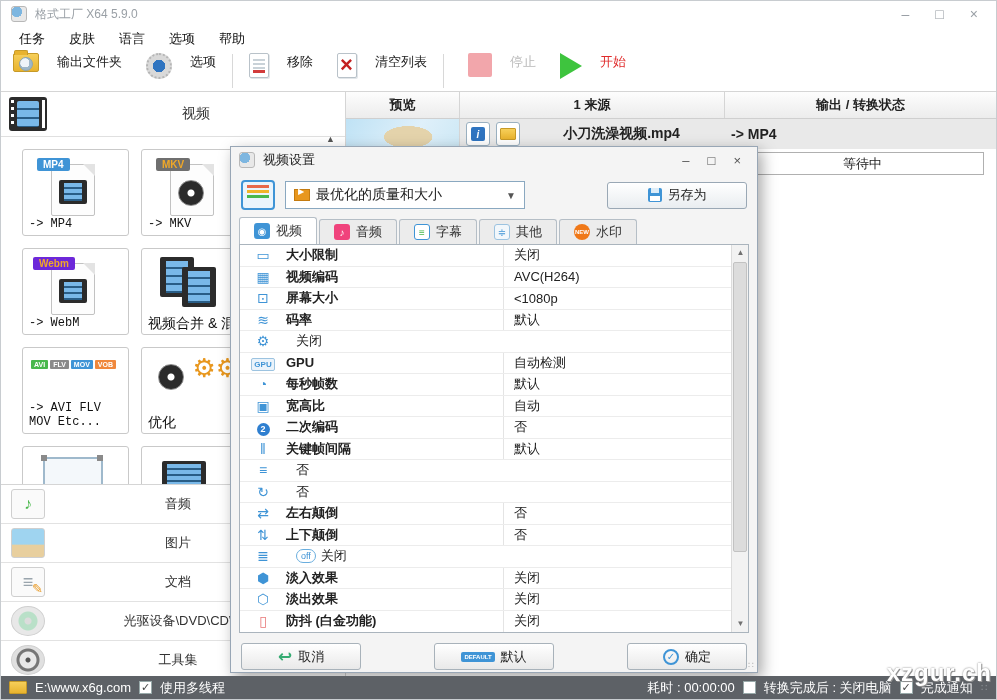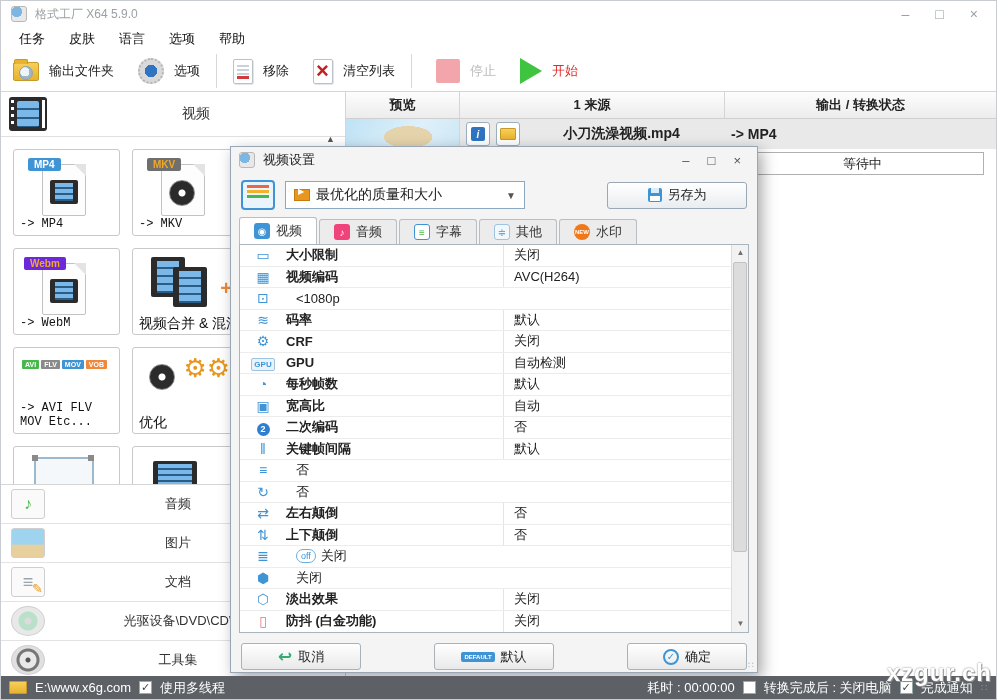--- a/index.html
+++ b/index.html
@@ -12,21 +12,21 @@
   .appicon { width:16px; height:16px; border-radius:3px; background:radial-gradient(circle at 35% 35%,#7db6e0 0 40%,#e8e8e8 41%); border:1px solid #b8b8b8; margin-right:8px; }
   #title-text { color:#9aa0a6; font-size:12px; }
   .winctl { margin-left:auto; display:flex; gap:26px; color:#9aa0a6; font-size:14px; padding-right:8px; }
   .winctl span { cursor:default; }
 
   
   #menubar { position:absolute; left:0; top:26px; width:100%; height:24px; display:flex; align-items:center; gap:24px; padding:0 18px; font-size:13px; color:#111; }
 
   
   #toolbar { position:absolute; left:0; top:50px; width:100%; height:40px; display:flex; align-items:center; font-size:13px; }
-  .tbtn { display:flex; align-items:center; gap:10px; padding:0 12px; height:36px; cursor:pointer; }
+  .tbtn { display:flex; align-items:flex-start; gap:18px; padding:0 12px; height:36px; cursor:pointer; }
   .tdiv { width:1px; height:34px; background:#d8d8d8; margin:0 4px; }
   .folder-ic { width:26px; height:19px; background:linear-gradient(#f6cf5a,#e8b32e); border:1px solid #c79a27; border-radius:2px; position:relative; }
   .folder-ic::before { content:""; position:absolute; left:0; top:-4px; width:12px; height:4px; background:#e8b32e; border:1px solid #c79a27; border-bottom:none; border-radius:2px 2px 0 0; }
   .folder-ic::after { content:""; position:absolute; left:5px; top:3px; width:12px; height:12px; border-radius:50%; background:radial-gradient(circle at 40% 40%, #eef4f8 0 45%, #9db7c8 46%); border:1px solid #8aa5b5; }
   .gear-ic { width:26px; height:26px; border-radius:50%; background:radial-gradient(circle at 50% 50%, #2f74c0 0 40%, #d9d9d9 41%); border:2px dotted #b5b5b5; }
   .page-ic { width:20px; height:25px; background:#fff; border:1px solid #b9c2c9; border-radius:2px; position:relative; box-shadow:1px 1px 0 #e2e6e9; }
   .page-ic i { position:absolute; left:3px; right:3px; height:2px; background:#c9d2d8; }
   .page-ic i:nth-child(1){top:5px;} .page-ic i:nth-child(2){top:9px;} .page-ic i:nth-child(3){top:13px;}
   .page-ic.redline::after { content:""; position:absolute; left:3px; bottom:4px; width:12px; height:3px; background:#d23b3b; }
   .page-ic.redx::after { content:"×"; position:absolute; left:2px; top:1px; font-size:22px; font-weight:bold; color:#c42020; line-height:20px; }
@@ -36,21 +36,21 @@
   .lbl-red { color:#e02b2b; }
 
   
   #sidebar { position:absolute; left:0; top:90px; width:345px; height:587px; border-top:1px solid #d5d5d5; border-right:1px solid #d5d5d5; background:#fff; }
   #side-head { position:relative; height:45px; border-bottom:1px solid #e0e0e0; display:flex; align-items:center; }
   .film-ic { width:38px; height:34px; margin-left:8px; background:#2b2b2b; border-radius:3px; position:relative; }
   .film-ic::before { content:""; position:absolute; left:8px; top:4px; right:8px; bottom:4px; background:repeating-linear-gradient(#79b8e8 0 7px,#295d86 7px 9px); border-radius:2px; }
   .film-ic::after { content:""; position:absolute; top:3px; bottom:3px; left:2px; width:3px; background:repeating-linear-gradient(#fff 0 3px,#2b2b2b 3px 7px); box-shadow:31px 0 0 #fff; }
   #side-head-label { flex:1; text-align:center; font-size:14px; color:#333; }
   #side-scrollup { position:absolute; right:10px; bottom:-8px; font-size:9px; color:#555; cursor:pointer; }
-  #cards { position:relative; height:347px; overflow:hidden; padding:12px 0 0 12px; display:flex; flex-wrap:wrap; gap:12px; align-content:flex-start; }
+  #cards { position:relative; height:347px; overflow:hidden; padding:12px 0 0 21px; display:flex; flex-wrap:wrap; gap:12px; align-content:flex-start; }
   .card { width:107px; height:87px; border:1px solid #c9c9c9; border-radius:3px; background:#fff; position:relative; padding:6px; cursor:pointer; }
   .card .clabel { position:absolute; left:6px; bottom:4px; font-family:"Liberation Mono","DejaVu Sans Mono",monospace; font-size:12px; color:#111; line-height:14px; white-space:pre; }
   .card .clabel.cn { font-family:"Liberation Sans","DejaVu Sans",sans-serif; font-size:14px; }
   .badge { position:absolute; font-size:10px; font-weight:bold; color:#fff; padding:1px 6px; border-radius:2px; }
   .doc-shape { position:absolute; left:28px; top:14px; width:44px; height:52px; background:#fdfdfd; border:1px solid #c2c2c2; border-radius:2px; }
   .doc-shape::after { content:""; position:absolute; right:-1px; top:-1px; border-style:solid; border-width:0 12px 12px 0; border-color:transparent #e3e3e3 transparent transparent; }
   .ministrip { position:absolute; left:36px; top:30px; width:28px; height:24px; background:#2b2b2b; border-radius:2px; }
   .ministrip::before { content:""; position:absolute; left:5px; top:3px; right:5px; bottom:3px; background:repeating-linear-gradient(#79b8e8 0 4px,#295d86 4px 6px); }
   .minidisc { position:absolute; left:36px; top:30px; width:26px; height:26px; border-radius:50%; background:radial-gradient(circle,#fff 0 3px,#2b2b2b 4px 100%); border:1px solid #888; }
   .gears { position:absolute; right:8px; top:8px; font-size:26px; color:#e8971e; line-height:24px; }
@@ -344,30 +344,30 @@
         <span class="slabel">大小限制</span>
         <span class="sval">关闭</span>
       </div>
       <div class="srow">
         <span class="sicon">▦</span>
         <span class="slabel">视频编码</span>
         <span class="sval">AVC(H264)</span>
       </div>
       <div class="srow">
         <span class="sicon">⊡</span>
+        <span class="slabel">屏幕大小</span>
         <span class="sval">&lt;1080p</span>
       </div>
       <div class="srow">
         <span class="sicon">≋</span>
         <span class="slabel">码率</span>
         <span class="sval">默认</span>
       </div>
       <div class="srow">
         <span class="sicon">⚙</span>
-        <span class="slabel">CRF</span>
         <span class="sval">关闭</span>
       </div>
       <div class="srow">
         <span class="sicon"><span class="gpubadge">GPU</span></span>
         <span class="slabel">GPU</span>
         <span class="sval">自动检测</span>
       </div>
       <div class="srow">
         <span class="sicon">◔</span>
         <span class="slabel">每秒帧数</span>
@@ -408,20 +408,21 @@
       </div>
       <div class="srow">
         <span class="sicon">≣</span>
         <span class="sval">
           <span class="offpill">off</span>
           <span>关闭</span>
         </span>
       </div>
       <div class="srow">
         <span class="sicon">⬢</span>
+        <span class="slabel">淡入效果</span>
         <span class="sval">关闭</span>
       </div>
       <div class="srow">
         <span class="sicon">⬡</span>
         <span class="slabel">淡出效果</span>
         <span class="sval">关闭</span>
       </div>
       <div class="srow" style="border-bottom:none;">
         <span class="sicon red">▯</span>
         <span class="slabel">防抖 (白金功能)</span>

